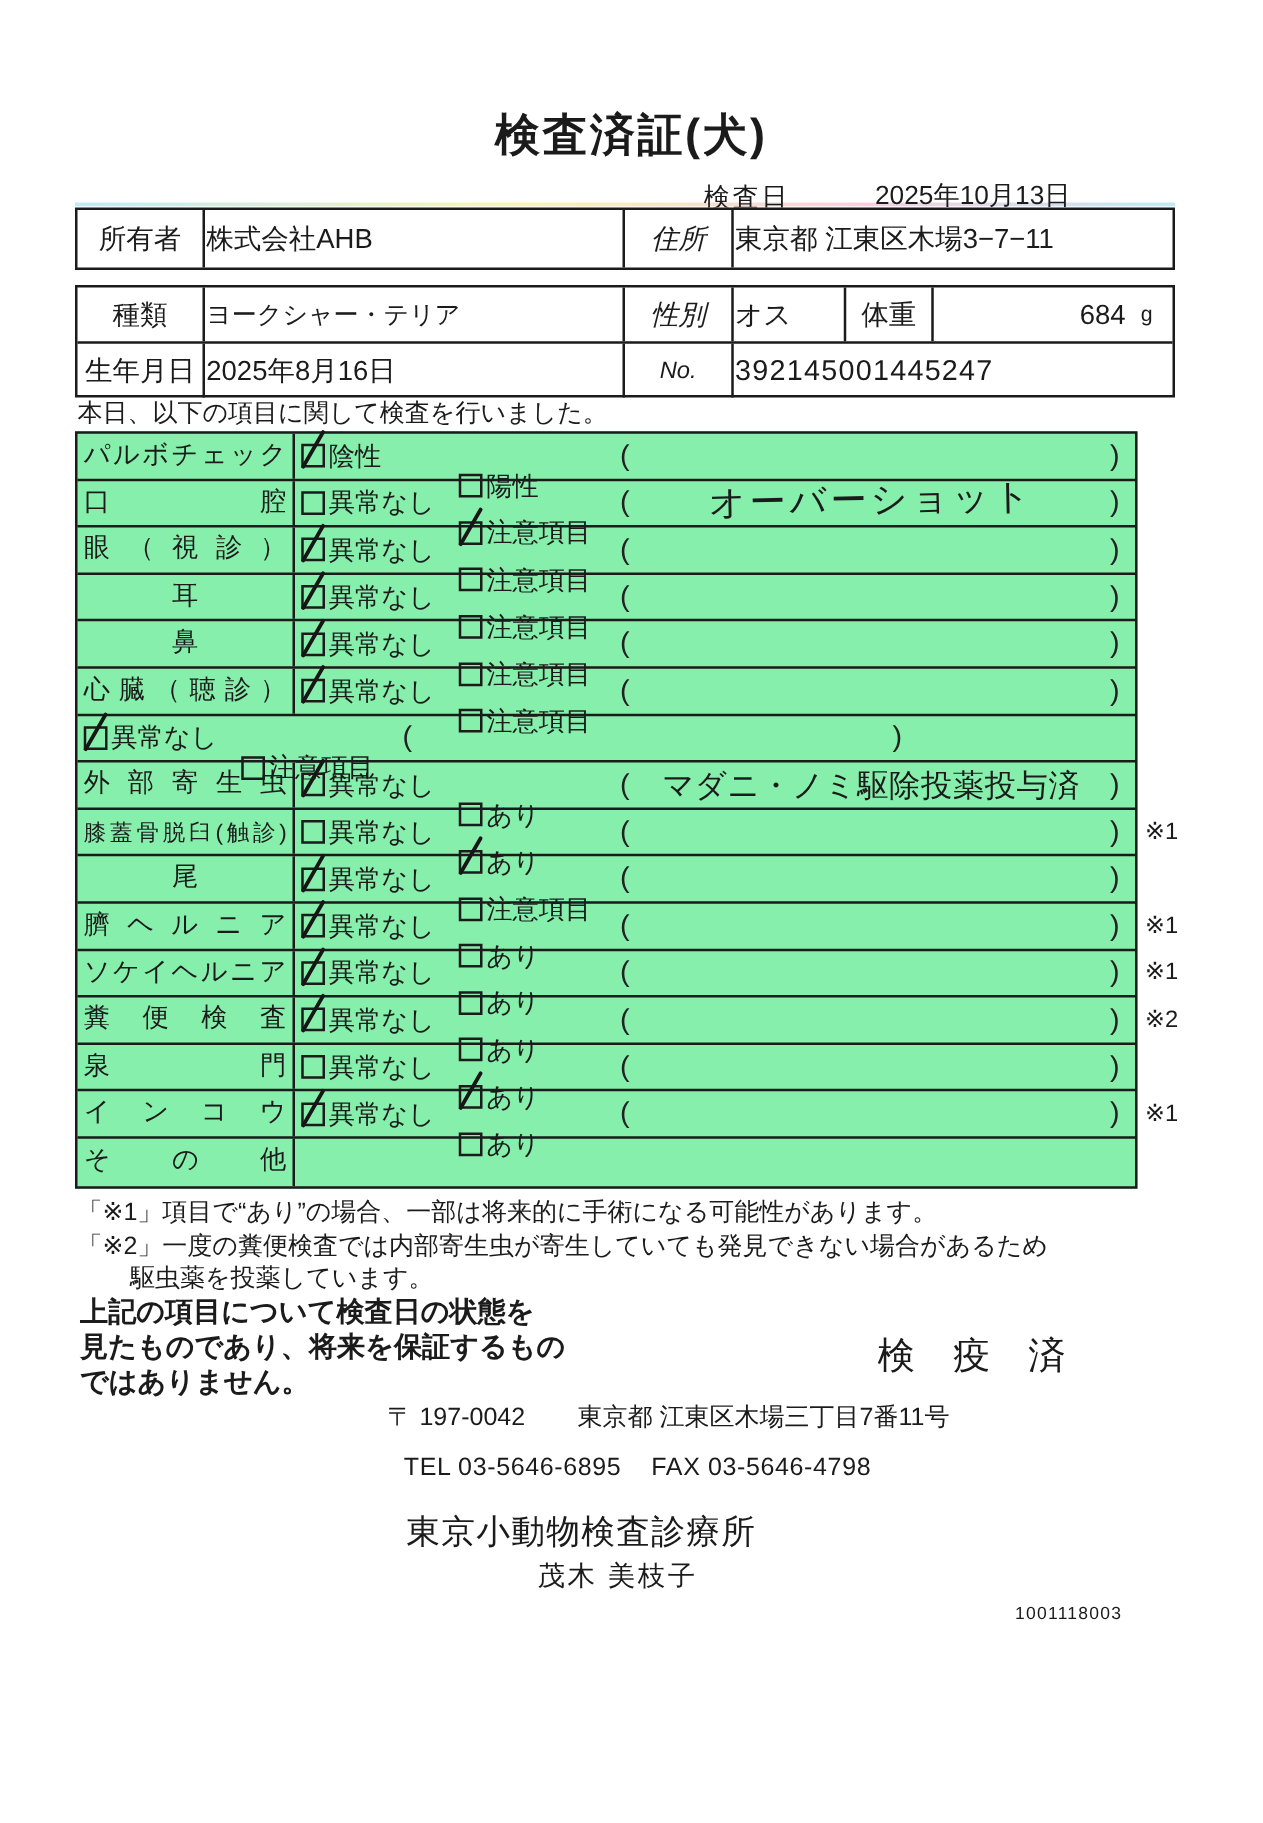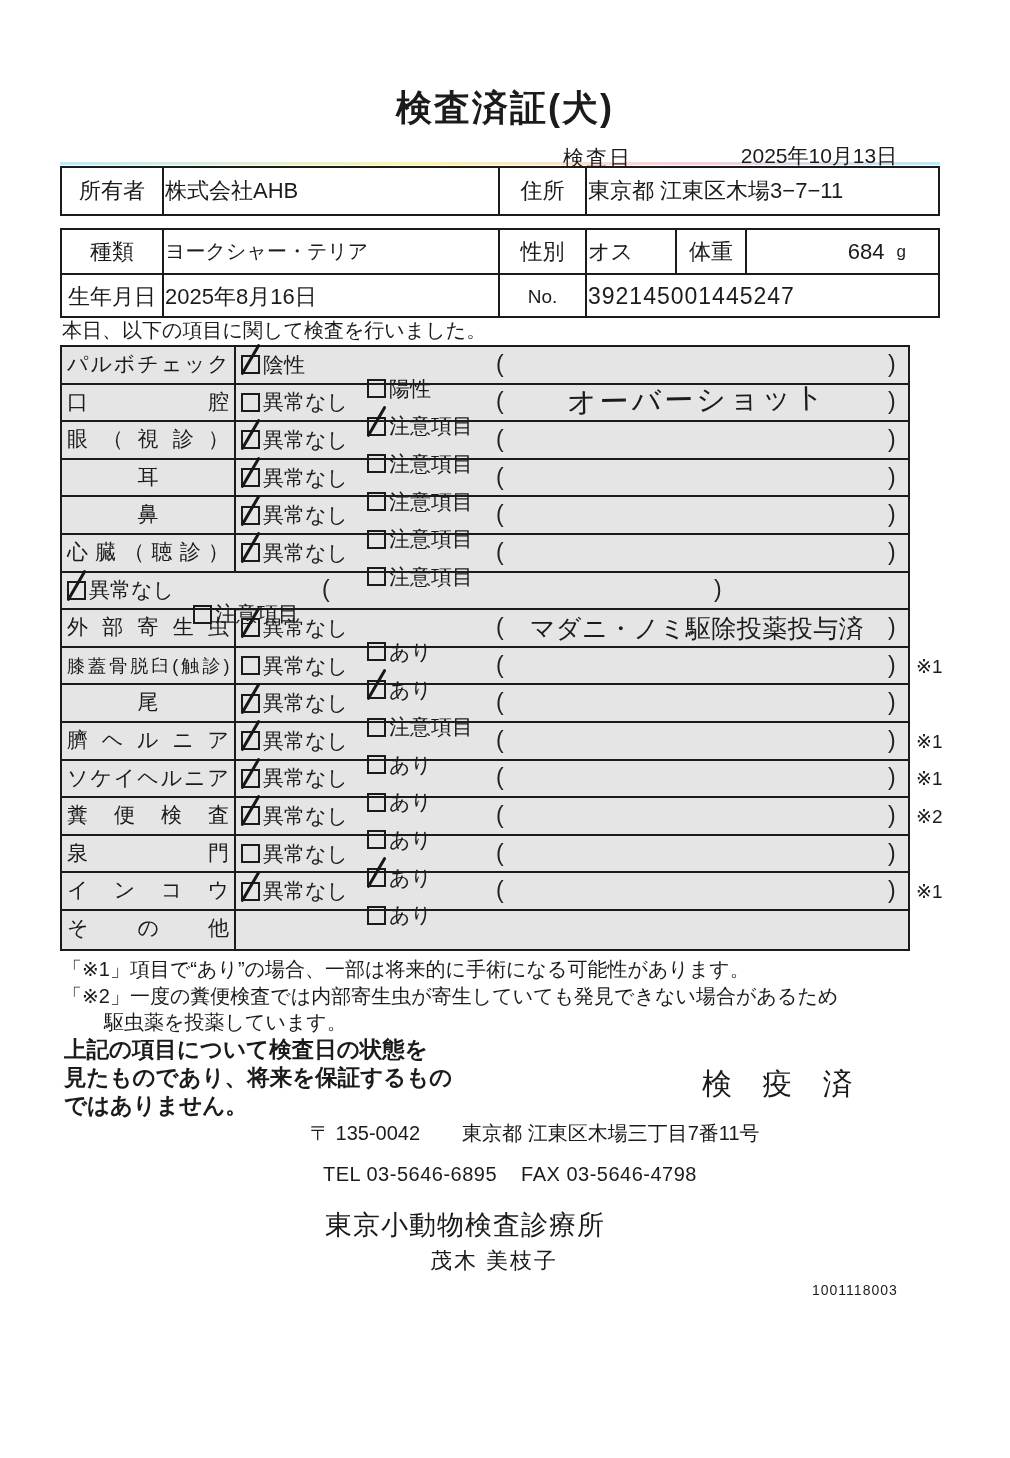--- a/index.html
+++ b/index.html
@@ -5,44 +5,44 @@
   html,body{margin:0;padding:0;background:#ffffff;}
   .page{
     position:relative;width:1010px;height:1458px;background:#ffffff;
     font-family:"Liberation Sans","DejaVu Sans",sans-serif;color:#1b1b1b;
     overflow:hidden;
   }
   
   .doc-title{position:absolute;top:84px;left:0;width:100%;text-align:center;
     font-size:36px;font-weight:600;letter-spacing:2px;}
   .exam-date-label{position:absolute;left:563px;top:144px;font-size:21px;letter-spacing:2px;}
-  .exam-date-value{position:absolute;left:700px;top:142px;width:238px;text-align:center;font-size:21px;}
+  .exam-date-value{position:absolute;left:700px;top:142px;width:238px;text-align:left;font-size:21px;}
   
   .tbl{position:absolute;left:60px;border:2px solid #1b1b1b;box-sizing:border-box;background:#fff;}
   .owner-tbl{top:166px;width:880px;height:50px;}
   .info-tbl{top:228px;width:880px;height:90px;}
   .trow{display:flex;height:43px;}
   .owner-tbl .trow{height:46px;}
   .info-tbl .trow:first-child{border-bottom:2px solid #1b1b1b;}
   .tcell{box-sizing:border-box;display:flex;align-items:center;height:100%;
     border-right:2px solid #1b1b1b;font-size:22px;white-space:nowrap;overflow:hidden;}
   .tcell:last-child{border-right:none;}
   .lab{justify-content:center;}
   .val{padding-left:1px;}
-  .w102{width:102px;flex:none;} .w336{width:336px;flex:none;} .w87{width:87px;flex:none;}
+  .w102{width:102px;flex:none;} .w336{width:336px;flex:none;} .w87{width:87px;flex:none;font-style:italic;}
   .w90{width:90px;flex:none;} .w70{width:70px;flex:none;} .grow{flex:1;}
   .breed{font-size:20px;}
-  .weight-val{justify-content:flex-end;padding-right:32px;}
+  .weight-val{justify-content:flex-end;padding-right:16px;}
   .weight-unit{font-size:17px;margin-left:12px;}
   .no-lab{font-size:19px;}
   .no-val{font-size:23px;letter-spacing:1px;}
   
   .intro{position:absolute;left:62px;top:317px;font-size:20px;}
   
-  .exam-table{position:absolute;left:60px;top:345px;width:850px;border:2px solid #1b1b1b;box-sizing:border-box;background:#e5e5e5;}
+  .exam-table{position:absolute;left:60px;top:345px;width:850px;border:2px solid #1b1b1b;box-sizing:border-box;background:#86efac;}
   .exam-row{position:relative;display:flex;height:37.6px;border-bottom:2px solid #1b1b1b;box-sizing:border-box;}
   .exam-row:last-child{border-bottom:none;}
   .label-cell{box-sizing:border-box;width:174px;flex:none;border-right:2px solid #1b1b1b;
     font-size:21px;line-height:34.5px;padding:0 5px;overflow:hidden;
     text-align:justify;text-align-last:justify;text-justify:inter-character;white-space:nowrap;}
   .label-cell.center{text-align:center;text-align-last:center;}
   .label-cell.tight{font-size:18px;line-height:36px;letter-spacing:-0.5px;}
   .content-cell{position:relative;flex:1;}
   .opt{position:absolute;top:50%;transform:translateY(-50%);display:flex;align-items:center;font-size:21px;white-space:nowrap;}
   .opt1{left:5px;} .opt2{left:131px;margin-top:24px;}
@@ -398,21 +398,21 @@
   <div class="fn fn3">駆虫薬を投薬しています。</div>
 
   <div class="disclaimer">
     <div>上記の項目について検査日の状態を</div>
     <div>見たものであり、将来を保証するもの</div>
     <div>ではありません。</div>
   </div>
 
   <div class="stamp">検 疫 済</div>
   <div class="postal-line">
-    <span>〒 135-0042</span><span class="addr">東京都 江東区木場三丁目7番11号</span>
+    <span>〒 197-0042</span><span class="addr">東京都 江東区木場三丁目7番11号</span>
   </div>
   <div class="tel-line">
     <span>TEL 03-5646-6895</span><span class="fax">FAX 03-5646-4798</span>
   </div>
   <div class="clinic-name">東京小動物検査診療所</div>
   <div class="examiner">茂木 美枝子</div>
   <div class="doc-number">1001118003</div>
 
 </div>
 

